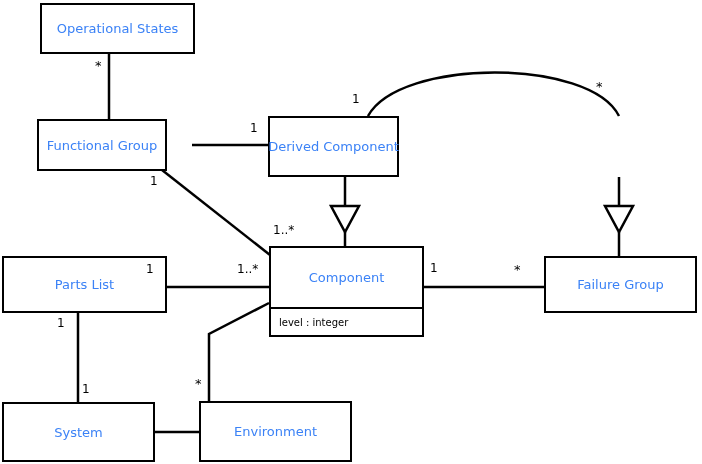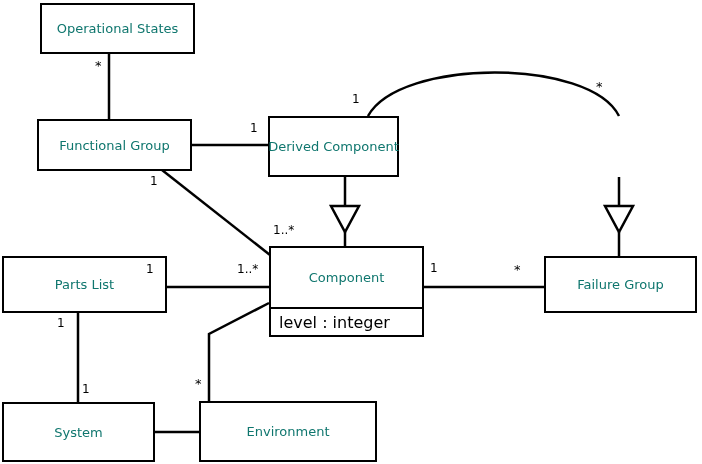--- a/index.html
+++ b/index.html
@@ -33,30 +33,30 @@
     display: flex;
     flex-direction: column;
     z-index: 2;
   }
   .uml-name-compartment {
     flex: 1 1 auto;
     display: flex;
     align-items: center;
     justify-content: center;
     font-size: 13px;
-    color: #0f766e;
+    color: #3b82f6;
     white-space: nowrap;
     padding: 0 20px;
   }
   .uml-attr-compartment {
     border-top: 2px solid #000000;
     display: flex;
     align-items: center;
     justify-content: flex-start;
-    font-size: 16px;
+    font-size: 10px;
     color: #000000;
     white-space: nowrap;
     padding: 0 8px;
     height: 28px;
     box-sizing: border-box;
   }
   .mult-label {
     position: absolute;
     font-size: 12px;
     color: #000000;
@@ -99,21 +99,21 @@
 
     <line x1="619" y1="177" x2="619" y2="206" stroke="#000000" stroke-width="2.5"></line>
     <polygon points="605,206 633,206 619,232" fill="#ffffff" stroke="#000000" stroke-width="2.5" stroke-linejoin="miter"></polygon>
     <line x1="619" y1="232" x2="619" y2="256" stroke="#000000" stroke-width="2.5"></line>
   </svg>
 
   <div class="uml-class" style="left:40px; top:3px; width:155px; height:51px;">
     <div class="uml-name-compartment">Operational States</div>
   </div>
 
-  <div class="uml-class" style="left:37px; top:119px; width:155px; height:52px;">
+  <div class="uml-class" style="left:37px; top:119px; width:130px; height:52px;">
     <div class="uml-name-compartment">Functional Group</div>
   </div>
 
   <div class="uml-class" style="left:268px; top:116px; width:131px; height:61px;">
     <div class="uml-name-compartment">Derived Component</div>
   </div>
 
 
   <div class="uml-class" style="left:2px; top:256px; width:165px; height:57px;">
     <div class="uml-name-compartment">Parts List</div>
@@ -125,21 +125,21 @@
   </div>
 
   <div class="uml-class" style="left:544px; top:256px; width:153px; height:57px;">
     <div class="uml-name-compartment">Failure Group</div>
   </div>
 
   <div class="uml-class" style="left:2px; top:402px; width:153px; height:60px;text-align:right;">
     <div class="uml-name-compartment">System</div>
   </div>
 
-  <div class="uml-class" style="left:199px; top:401px; width:178px; height:61px;">
+  <div class="uml-class" style="left:199px; top:401px; width:153px; height:61px;">
     <div class="uml-name-compartment">Environment</div>
   </div>
 
   <div class="mult-label star" style="left:95px; top:59px;">*</div>
 
   <div class="mult-label" style="left:352px; top:93px;">1</div>
 
   <div class="mult-label star" style="left:596px; top:80px;">*</div>
 
   <div class="mult-label" style="left:250px; top:122px;">1</div>

